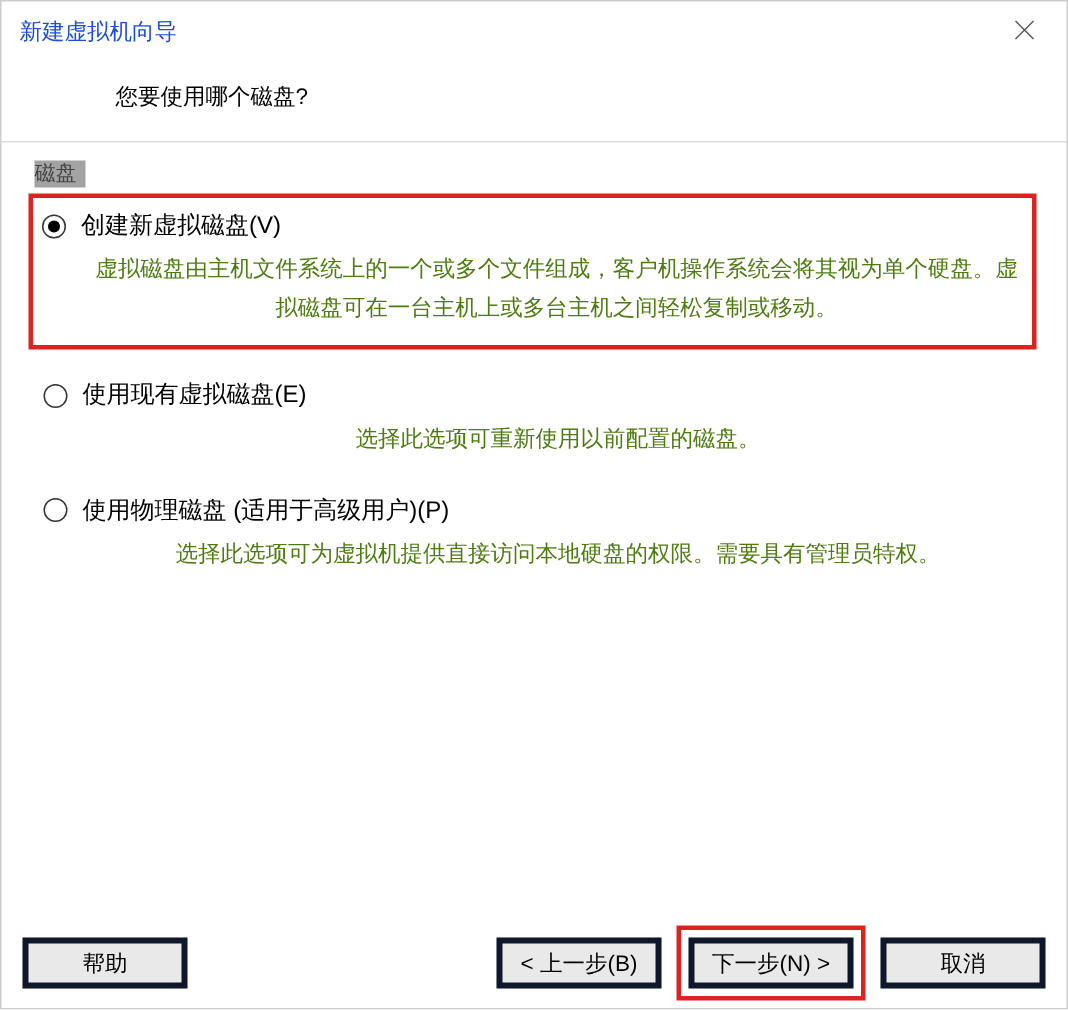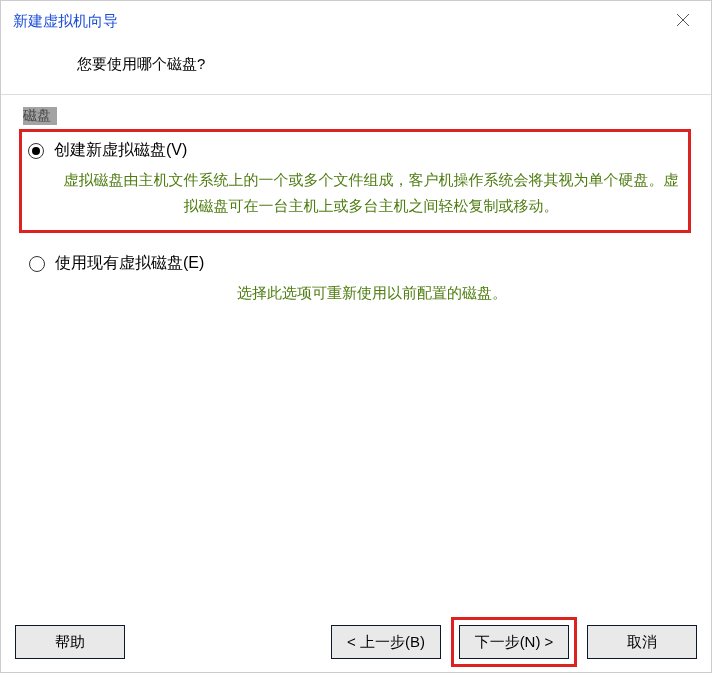--- a/index.html
+++ b/index.html
@@ -132,21 +132,21 @@
       display: flex;
       align-items: center;
       padding: 0 14px;
       gap: 10px;
     }
     .footer-spacer { flex: 1; }
     .btn {
       height: 34px;
       min-width: 110px;
       background: #e9e9e9;
-      border: 1px solid #0f172a;
+      border: 4px solid #0f172a;
       font-size: 15px;
       cursor: pointer;
       font-family: inherit;
       display: flex;
       align-items: center;
       justify-content: center;
     }
     .btn-wrap-highlight {
       border: 3px solid #d22;
       padding: 5px;
@@ -190,20 +190,27 @@
         </div>
 
         <div class="option">
           <div class="option-head">
             <span class="radio"></span>
             <span class="option-label">使用现有虚拟磁盘(E)</span>
           </div>
           <div class="option-desc">选择此选项可重新使用以前配置的磁盘。</div>
         </div>
 
+        <div class="option">
+          <div class="option-head">
+            <span class="radio"></span>
+            <span class="option-label">使用物理磁盘 (适用于高级用户)(P)</span>
+          </div>
+          <div class="option-desc">选择此选项可为虚拟机提供直接访问本地硬盘的权限。需要具有管理员特权。</div>
+        </div>
 
       </div>
     </div>
   </div>
 
   <div class="footer">
     <button class="btn btn-help">帮助</button>
     <div class="footer-spacer"></div>
     <button class="btn">&lt; 上一步(B)</button>
     <span class="btn-wrap-highlight">

